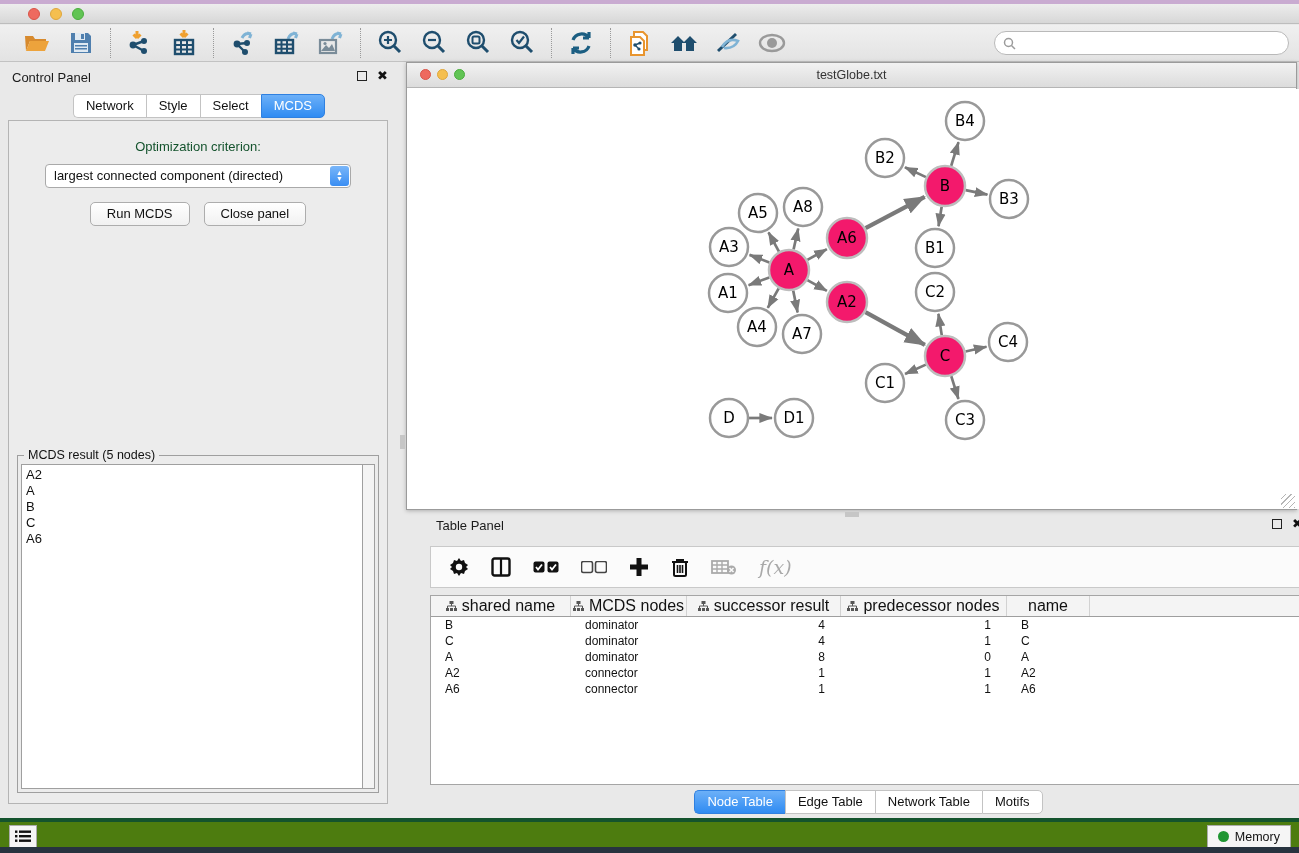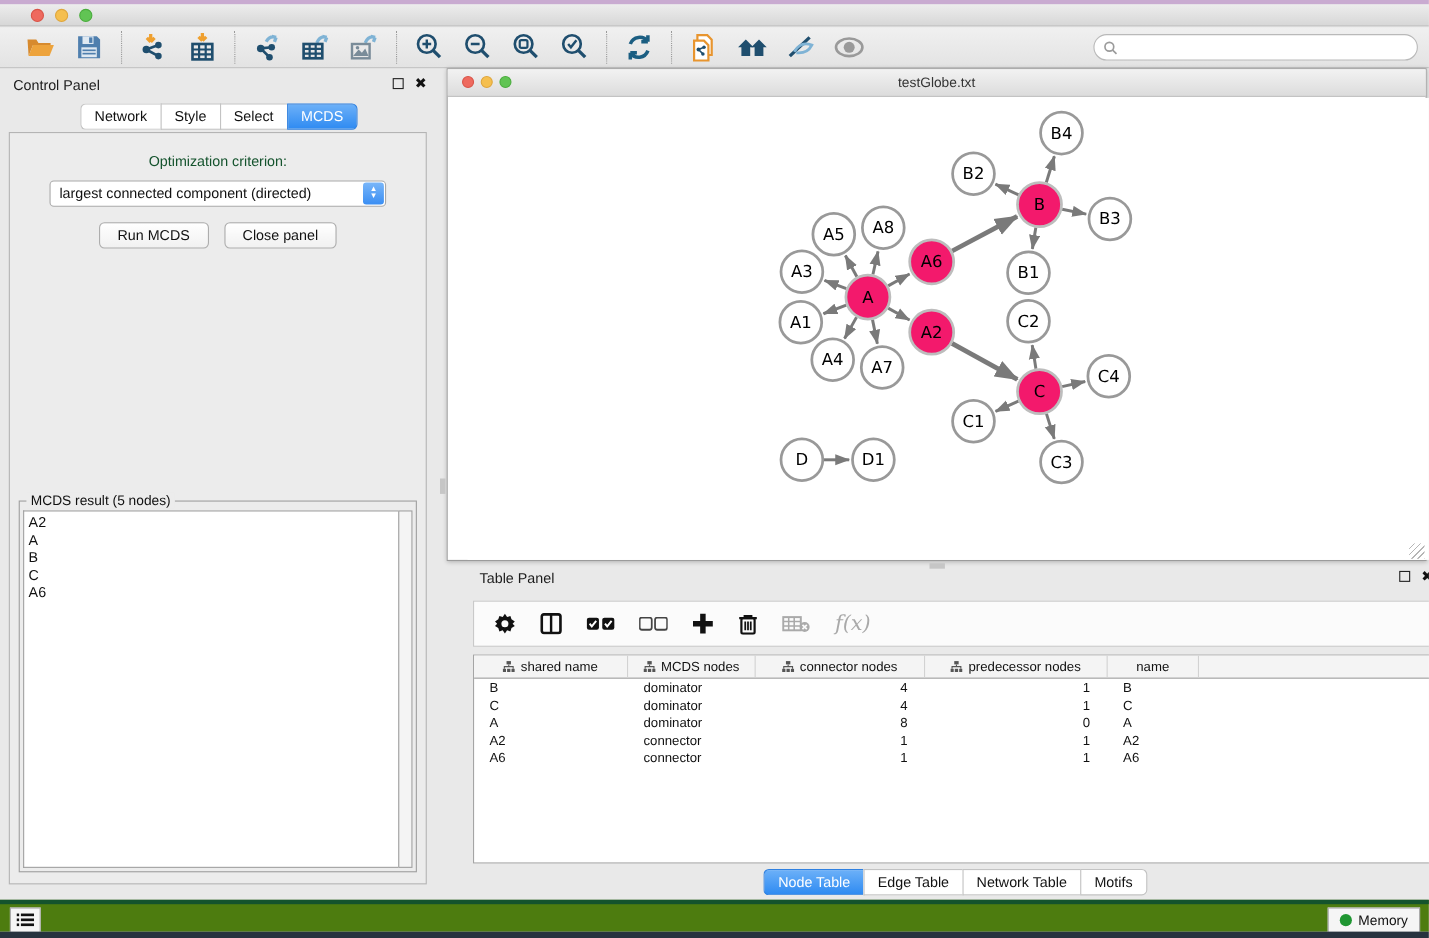--- a/index.html
+++ b/index.html
@@ -74,21 +74,21 @@
 
   
   .table-panel { position:absolute; left:422px; top:514px; width:893px; height:302px; }
   .tp-toolbar { position:absolute; left:8px; top:32px; width:878px; height:42px; background:#fbfbfb;
     border:1px solid #c9c9c9; display:flex; align-items:center; gap:22px; padding-left:18px; }
   .tp-ico { display:flex; align-items:center; justify-content:center; }
   .fx { font-family:"DejaVu Serif","Liberation Serif",serif; font-style:italic; font-size:19px; color:#a9a9a9; }
 
   .data-table { position:absolute; left:8px; top:81px; width:878px; height:190px; background:#fff; border:1px solid #a5a5a5; }
   .dt-header { display:flex; height:21px; background:#f4f4f4; border-bottom:1px solid #9e9e9e; }
-  .dt-hcell { font-size:12px; color:#111; display:flex; align-items:center; justify-content:center; gap:5px;
+  .dt-hcell { font-size:16px; color:#111; display:flex; align-items:center; justify-content:center; gap:5px;
     border-right:1px solid #d2d2d2; }
   .dt-row { display:flex; height:16px; }
   .dt-cell { font-size:12px; color:#111; line-height:16px; white-space:nowrap; }
   .al { padding-left:14px; } .ar { text-align:right; padding-right:16px; }
 
   .tp-tabs { position:absolute; left:0; right:0; top:276px; display:flex; justify-content:center; }
 
   
   .statusbar { position:absolute; left:0; top:818px; width:1299px; height:29px;
     background:#4d7c0f; border-top:4px solid #14532d; }
@@ -506,21 +506,21 @@
           <span>MCDS nodes</span>
         </div>
         <div class="dt-hcell" style="width: 154px;">
           <svg width="11" height="10" viewBox="0 0 11 10">
             <rect x="3.5" y="0" width="4" height="3" fill="#555"></rect>
             <rect x="0" y="7" width="3" height="3" fill="#555"></rect>
             <rect x="4" y="7" width="3" height="3" fill="#555"></rect>
             <rect x="8" y="7" width="3" height="3" fill="#555"></rect>
             <path d="M5.5 3 V5 M1.5 7 V5 H9.5 V7" stroke="#555" fill="none"></path>
           </svg>
-          <span>connector nodes</span>
+          <span>successor result</span>
         </div>
         <div class="dt-hcell" style="width: 166px;">
           <svg width="11" height="10" viewBox="0 0 11 10">
             <rect x="3.5" y="0" width="4" height="3" fill="#555"></rect>
             <rect x="0" y="7" width="3" height="3" fill="#555"></rect>
             <rect x="4" y="7" width="3" height="3" fill="#555"></rect>
             <rect x="8" y="7" width="3" height="3" fill="#555"></rect>
             <path d="M5.5 3 V5 M1.5 7 V5 H9.5 V7" stroke="#555" fill="none"></path>
           </svg>
           <span>predecessor nodes</span>

